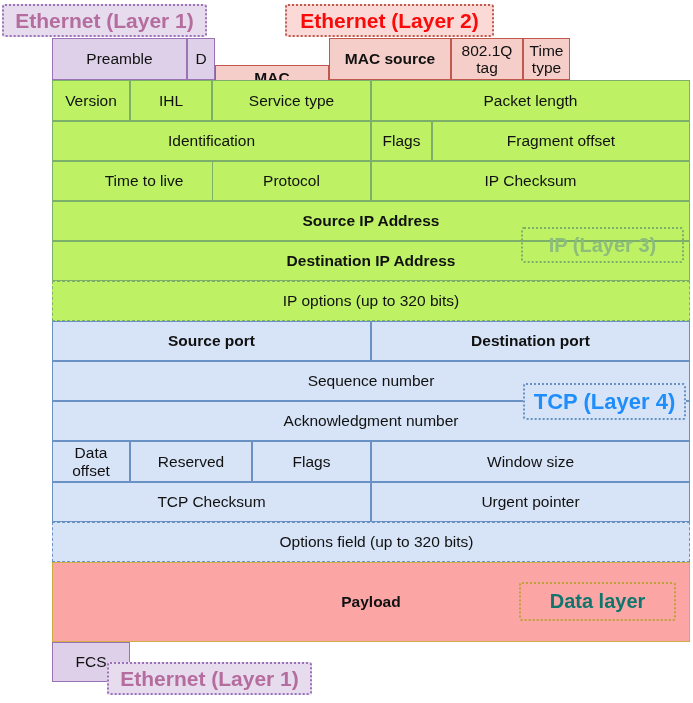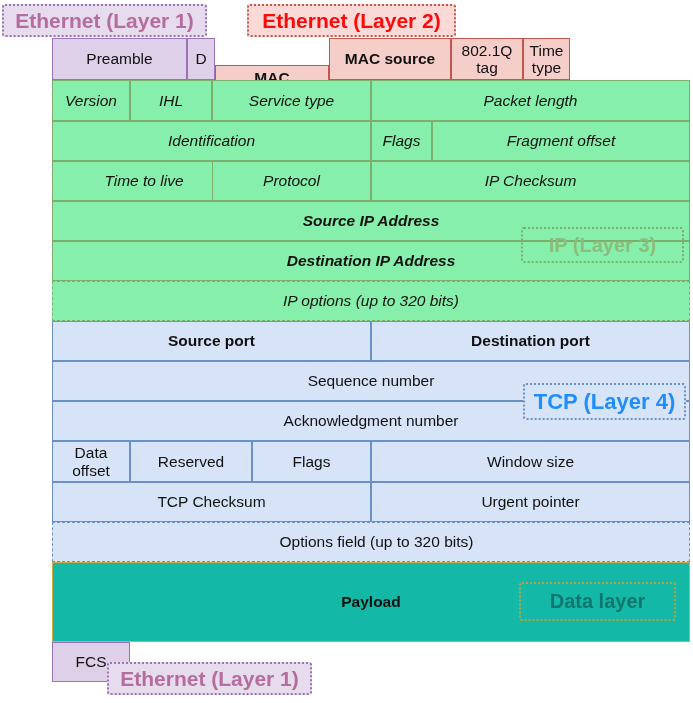--- a/index.html
+++ b/index.html
@@ -25,23 +25,23 @@
     color:#111111;
     line-height:1.12;
     white-space:pre-line;
     overflow:hidden;
   }
   .cell.bold{font-weight:bold;}
 
   
   .eth1{background:#ddd0e8;border:1.6px solid #9a72b5;}
   .eth2{background:#f6cec9;border:1.6px solid #c0584e;}
-  .ip  {background:#86efac;border:1.6px solid #7cb06a;font-style:italic;}
+  .ip  {background:#bef264;border:1.6px solid #7cb06a;}
   .tcp {background:#d7e4f7;border:1.6px solid #6a91c4;}
-  .data{background:#14b8a6;border:1.6px solid #d1ab43;}
+  .data{background:#fca5a5;border:1.6px solid #d1ab43;}
 
   .ip.dash  {border-style:dashed;}
   .tcp.dash {border-style:dashed;padding-left:11px;}
 
   
   .label{
     position:absolute;
     box-sizing:border-box;
     display:flex;
     align-items:center;
@@ -54,20 +54,21 @@
     background:#e6dcee;
     border:2px dotted #9a72b5;
     color:#b56c9e;
     font-size:21px;
   }
   .lbl-eth2{
     background:#fbd9d6;
     border:2px dotted #c0584e;
     color:#fb0a0a;
     font-size:21px;
+    margin-left:38px;
   }
   .lbl-ip{
     background:transparent;
     border:2px dotted #7cb06a;
     color:#8cbd7a;
     font-size:20px;
   }
   .lbl-tcp{
     background:#d7e4f7;
     border:2px dotted #6a91c4;

